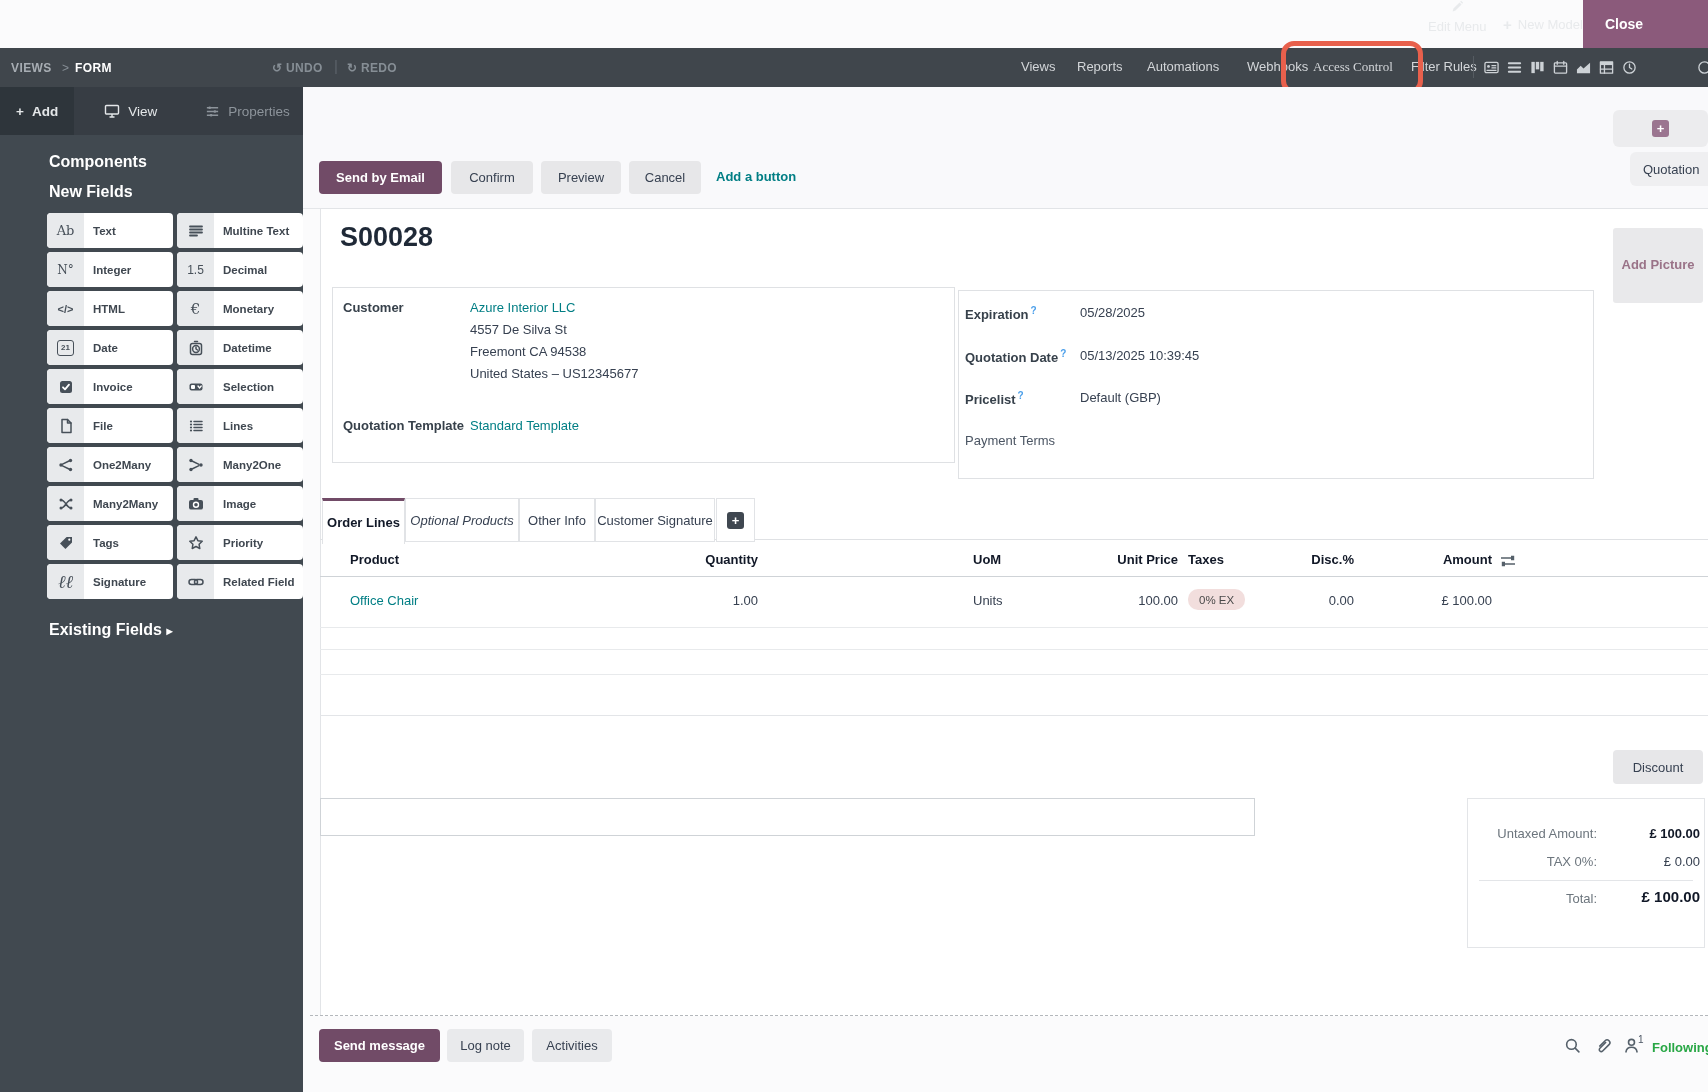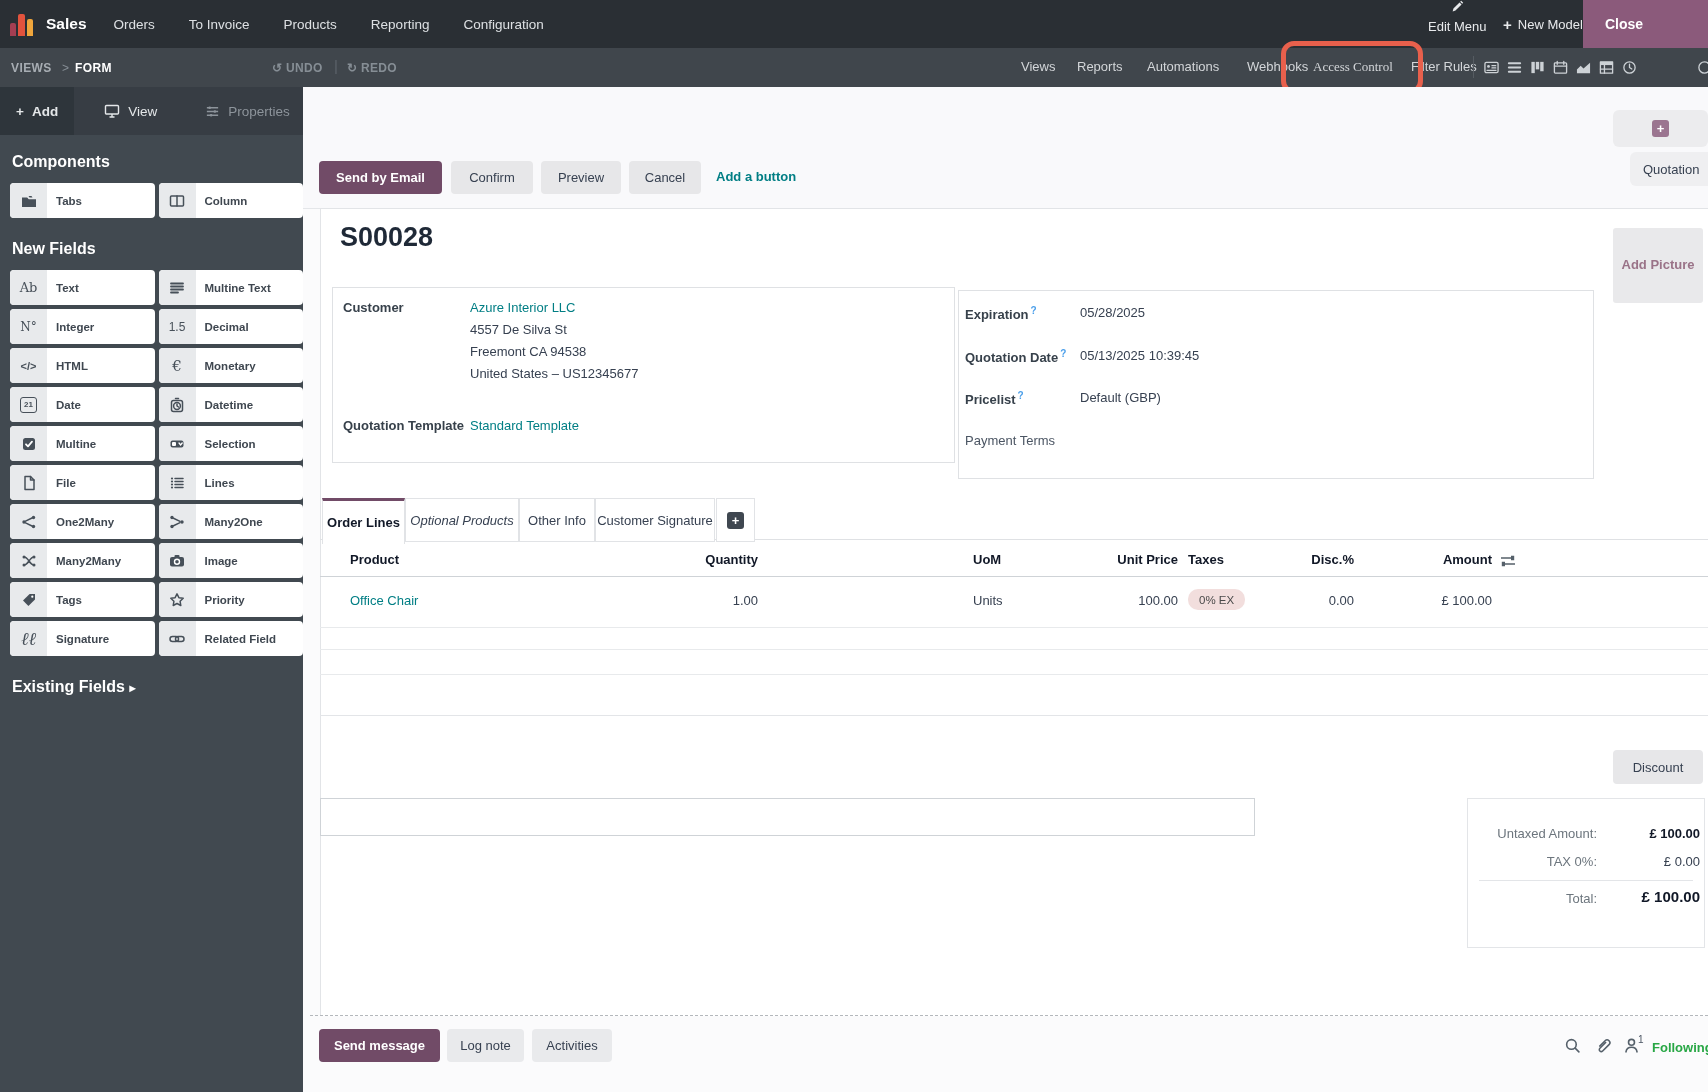--- a/index.html
+++ b/index.html
@@ -21,21 +21,21 @@
   .undoredo{color:#868e95;font-size:12px;font-weight:bold;letter-spacing:.3px;}
   #hilite{left:1281px;top:41px;width:132px;height:43px;border:5px solid #e8604c;border-radius:13px;}
   .wsvg{stroke:#cdd2d6;fill:none;stroke-width:1.4;stroke-linecap:round;stroke-linejoin:round;}
   .wfill{fill:#cdd2d6;stroke:none;}
   
   #sidebar{left:0;top:87px;width:303px;height:1005px;background:#414950;}
   #sidetabs{display:flex;height:48px;background:#373d44;align-items:stretch;}
   .sidetab{display:flex;align-items:center;gap:8px;padding:0 16px;font-size:13.5px;color:#e4e7e9;cursor:pointer;}
   .sidetab.active{background:#2e353b;font-weight:bold;}
   .sidetab.disabled{color:#8d949b;}
-  #sidebody{padding:16px 0 0 10px;}
+  #sidebody{padding:16px 0 0 10px;margin-left:37px;}
   .sheading{color:#fff;font-size:16px;font-weight:bold;margin:2px 0 12px 2px;}
   .grid2{display:grid;grid-template-columns:1fr 1fr;gap:4px;margin-bottom:22px;}
   .fbtn{background:#fff;border-radius:4px;height:35px;display:flex;align-items:center;cursor:grab;overflow:hidden;}
   .ficon{width:37px;height:35px;background:#e8eaec;display:flex;align-items:center;justify-content:center;
          font-size:13px;color:#475059;flex:none;}
   .ficon.serif{font-family:"DejaVu Serif",serif;}
   .flabel{font-size:11.5px;font-weight:bold;color:#3f4750;padding-left:9px;white-space:nowrap;}
   .svgi{stroke:#475059;fill:none;stroke-width:1.5;stroke-linecap:round;stroke-linejoin:round;}
   .sfill{fill:#475059;stroke:none;}
   .datebox{border:1.6px solid #475059;border-radius:3px;width:15px;height:14px;display:flex;align-items:center;
@@ -63,33 +63,20 @@
          display:flex;align-items:center;justify-content:center;}
   .totlbl{font-size:13px;color:#6c757d;}
   .totval{font-size:13px;color:#111827;font-weight:bold;}
   .gsvg{stroke:#55606a;fill:none;stroke-width:1.5;stroke-linecap:round;stroke-linejoin:round;}
 </style>
 </head>
 <body>
 
 <div id="screen">
 
-  <div id="topbar" class="abs">
-    <span class="abs" style="left:10px;top:10px;width:24px;height:28px;">
-      <span class="abs" style="left:0;bottom:2px;width:6px;height:13px;background:#a43e52;border-radius:2px 2px 0 0;"></span>
-      <span class="abs" style="left:8px;bottom:2px;width:7px;height:22px;background:#e2533d;border-radius:2px 2px 0 0;"></span>
-      <span class="abs" style="left:17px;bottom:2px;width:6px;height:17px;background:#f0a63c;border-radius:2px 2px 0 0;"></span>
-    </span>
-    <span id="appname" style="margin-left:36px;">Sales</span>
-    <span class="tnav">Orders</span>
-    <span class="tnav">To Invoice</span>
-    <span class="tnav">Products</span>
-    <span class="tnav">Reporting</span>
-    <span class="tnav">Configuration</span>
-  </div>
   <div class="abs topright" style="left:1428px;top:0;height:48px;flex-direction:column;">
     <svg width="13" height="13" viewBox="0 0 16 16">
         <path fill="#e8eaec" d="M2 14l1-3.5L10.5 3 13 5.5 5.5 13zM11.3 2.2l1.2-1.2 2.5 2.5-1.2 1.2z"></path>
       </svg>
     <span>Edit Menu</span>
   </div>
   <div class="abs topright" style="left:1503px;top:0;height:48px;">
     <span class="bold" style="font-size:15px;">+</span>
     <span>New Model</span>
   </div>
@@ -187,40 +174,20 @@
             <path d="M2 4h12M2 8h12M2 12h12" stroke="#8d949b" stroke-width="1.5" fill="none"></path>
             <circle cx="5" cy="4" r="1.4" fill="#8d949b"></circle>
             <circle cx="10.5" cy="8" r="1.4" fill="#8d949b"></circle>
             <circle cx="6.5" cy="12" r="1.4" fill="#8d949b"></circle>
           </svg>
         <span>Properties</span>
       </div>
     </div>
     <div id="sidebody">
       <div class="sheading">Components</div>
-      <div class="grid2">
-        <div class="fbtn">
-          <span class="ficon">
-              <svg width="16" height="16" viewBox="0 0 16 16">
-                <path class="sfill" d="M1 4.5h5.2l1.5 1.8H15V14H1z"></path>
-                <path class="sfill" d="M7.5 3h3l1 1.5h-3z"></path>
-              </svg>
-            </span>
-          <span class="flabel">Tabs</span>
-        </div>
-        <div class="fbtn">
-          <span class="ficon">
-              <svg width="16" height="16" viewBox="0 0 16 16">
-                <rect class="svgi" x="1.5" y="3" width="13" height="10" rx="1"></rect>
-                <path class="svgi" d="M8 3v10"></path>
-              </svg>
-            </span>
-          <span class="flabel">Column</span>
-        </div>
-      </div>
 
       <div class="sheading">New Fields</div>
       <div class="grid2">
         <div class="fbtn">
           <span class="ficon serif">Ab</span>
           <span class="flabel">Text</span>
         </div>
         <div class="fbtn">
           <span class="ficon">
               <svg width="16" height="16" viewBox="0 0 16 16">
@@ -261,21 +228,21 @@
             </span>
           <span class="flabel">Datetime</span>
         </div>
         <div class="fbtn">
           <span class="ficon">
               <svg width="16" height="16" viewBox="0 0 16 16">
                 <rect class="sfill" x="2" y="2" width="12" height="12" rx="2.5"></rect>
                 <path d="M5 8.3l2 2 4-4.6" stroke="#fff" stroke-width="1.8" fill="none" stroke-linecap="round" stroke-linejoin="round"></path>
               </svg>
             </span>
-          <span class="flabel">Multine</span>
+          <span class="flabel">Invoice</span>
         </div>
         <div class="fbtn">
           <span class="ficon">
               <svg width="16" height="16" viewBox="0 0 16 16">
                 <rect class="sfill" x="1.5" y="4.5" width="13" height="7" rx="2"></rect>
                 <rect x="3" y="6" width="4" height="4" rx="1" fill="#fff"></rect>
                 <path d="M10 7l1.6 2 1.6-2" stroke="#fff" stroke-width="1.3" fill="none" stroke-linecap="round"></path>
               </svg>
             </span>
           <span class="flabel">Selection</span>

